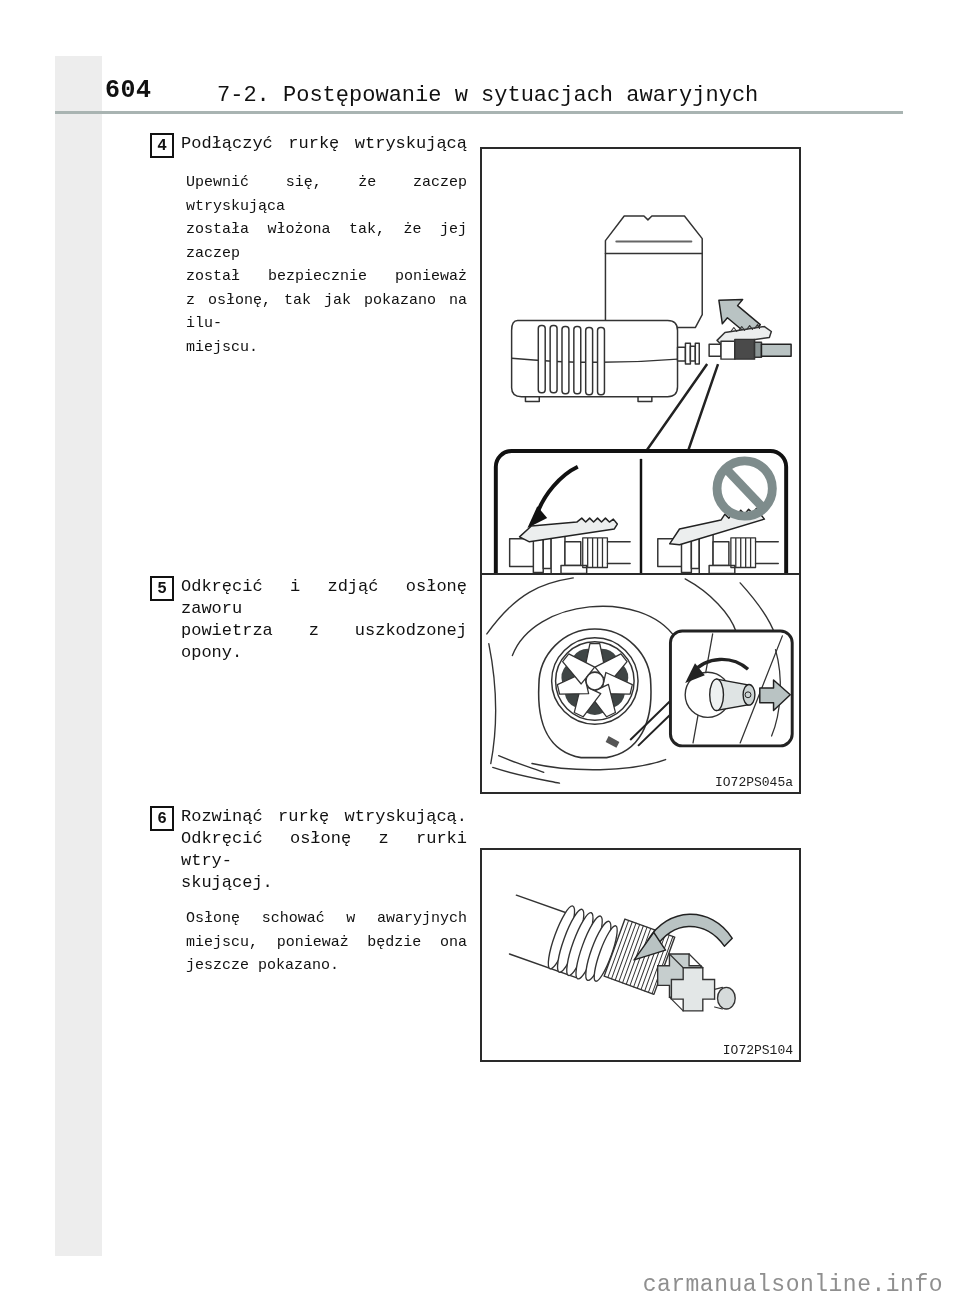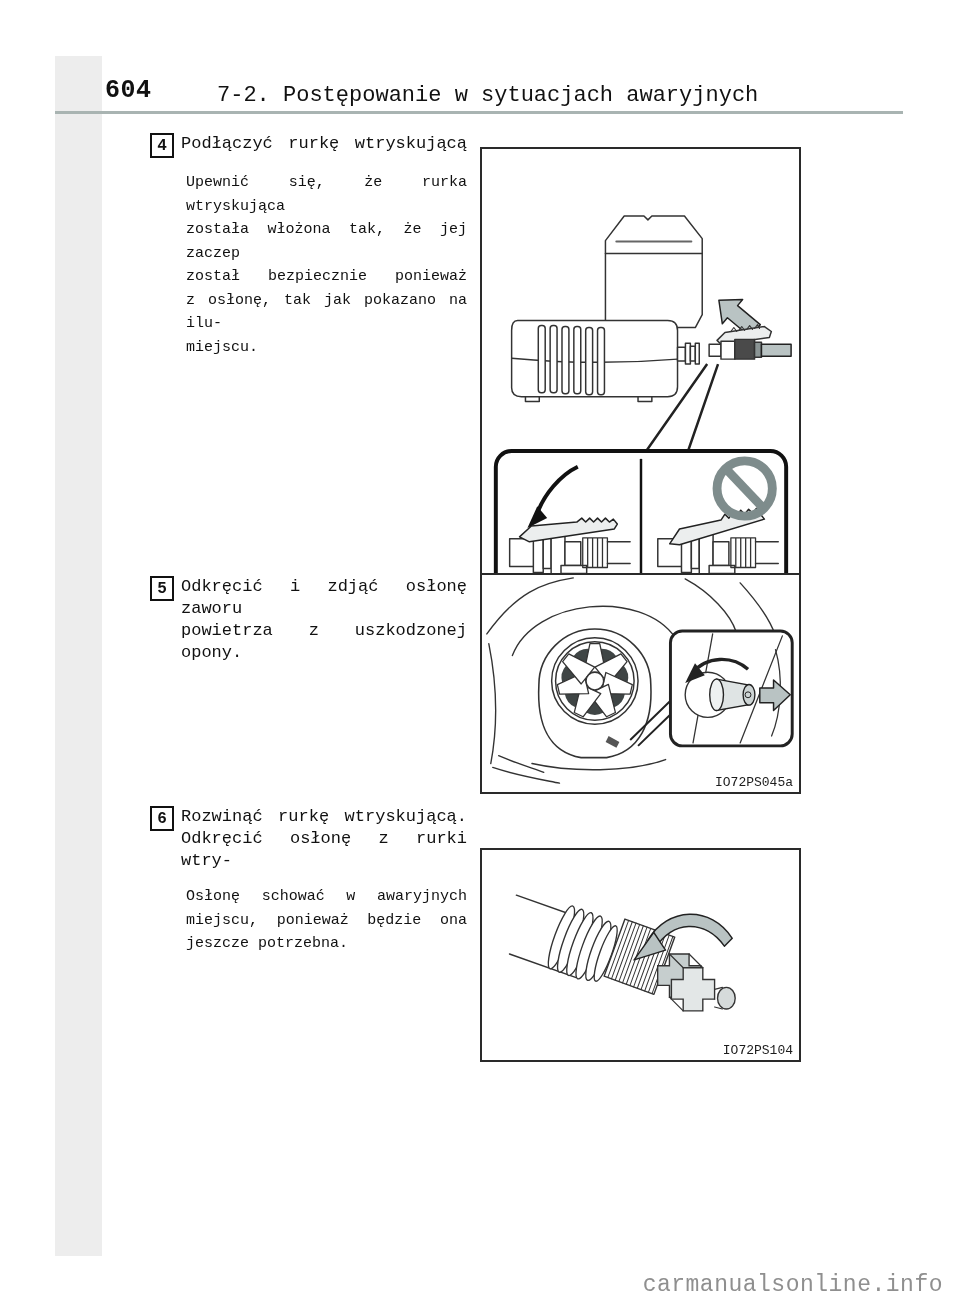--- a/index.html
+++ b/index.html
@@ -52,21 +52,21 @@
   <div class="rule"></div>
 
   <div class="step" style="top:133px">
     <div class="step-head">
       <div class="step-num">4</div>
       <div class="step-heading">
           <div class="tline">Podłączyć rurkę wtryskującą</div>
         </div>
     </div>
     <div class="step-note">
-        <div class="tline">Upewnić się, że rurka wtryskująca</div>
+        <div class="tline">Upewnić się, że zaczep wtryskująca</div>
         <div class="tline">została włożona tak, że jej zaczep</div>
         <div class="tline">został bezpiecznie ponieważ</div>
         <div class="tline">z osłonę, tak jak pokazano na ilu-</div>
         <div class="tline tline-last">miejscu.</div>
       </div>
   </div>
 
   <div class="fig" id="fig1">
     <svg viewBox="0 0 321 431">
 
@@ -243,26 +243,27 @@
     </svg>
     <div class="fig-caption">IO72PS045a</div>
   </div>
 
   <div class="step" style="top:806px">
     <div class="step-head">
       <div class="step-num">6</div>
       <div class="step-heading">
           <div class="tline">Rozwinąć rurkę wtryskującą.</div>
           <div class="tline">Odkręcić osłonę z rurki wtry-</div>
+          <div class="tline tline-last">skującej.</div>
         </div>
     </div>
     <div class="step-note">
         <div class="tline">Osłonę schować w awaryjnych</div>
         <div class="tline">miejscu, ponieważ będzie ona</div>
-        <div class="tline tline-last">jeszcze potrzebna.</div>
+        <div class="tline tline-last">jeszcze pokazano.</div>
       </div>
   </div>
 
   <div class="fig" id="fig3">
     <svg viewBox="0 0 321 214">
       <g class="ln">
         <path d="M34 46 L102 70"></path>
         <path d="M27 106 L95 130"></path>
       </g>
       <g transform="rotate(20 110 100)">

